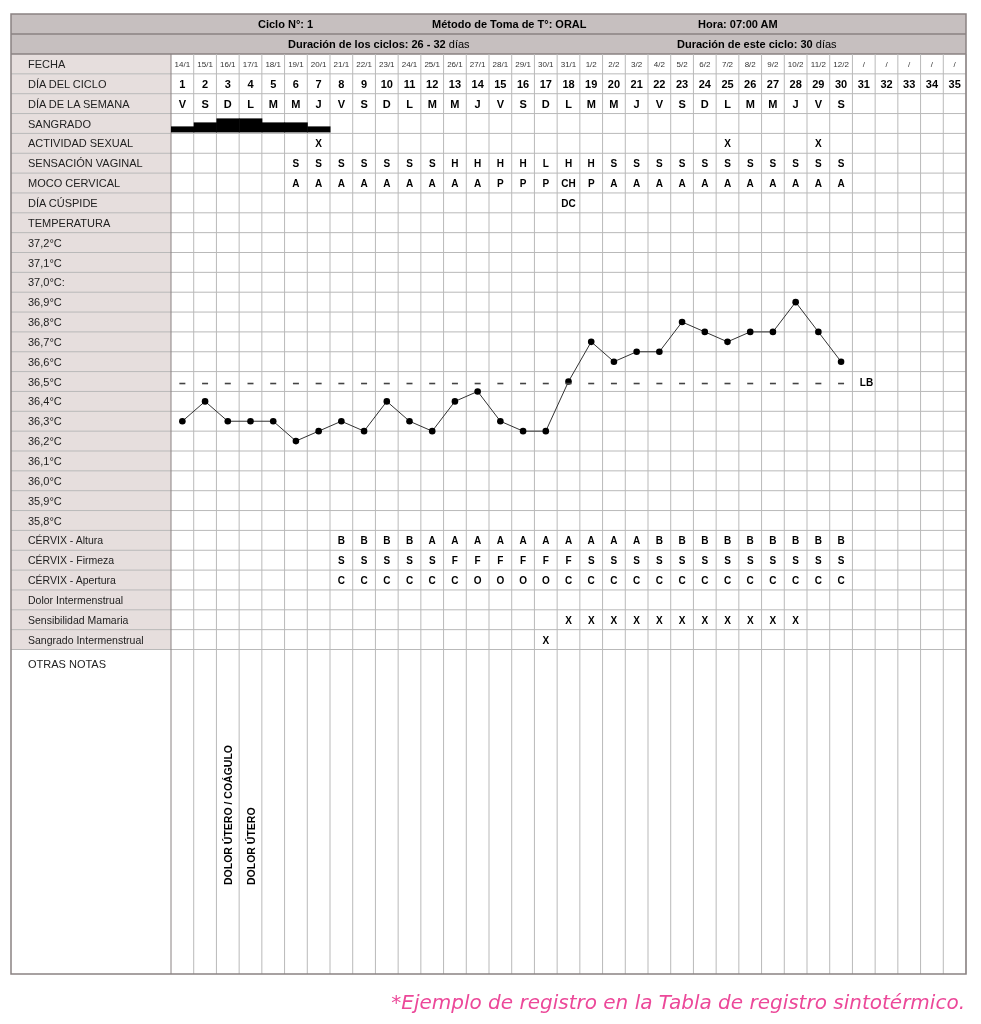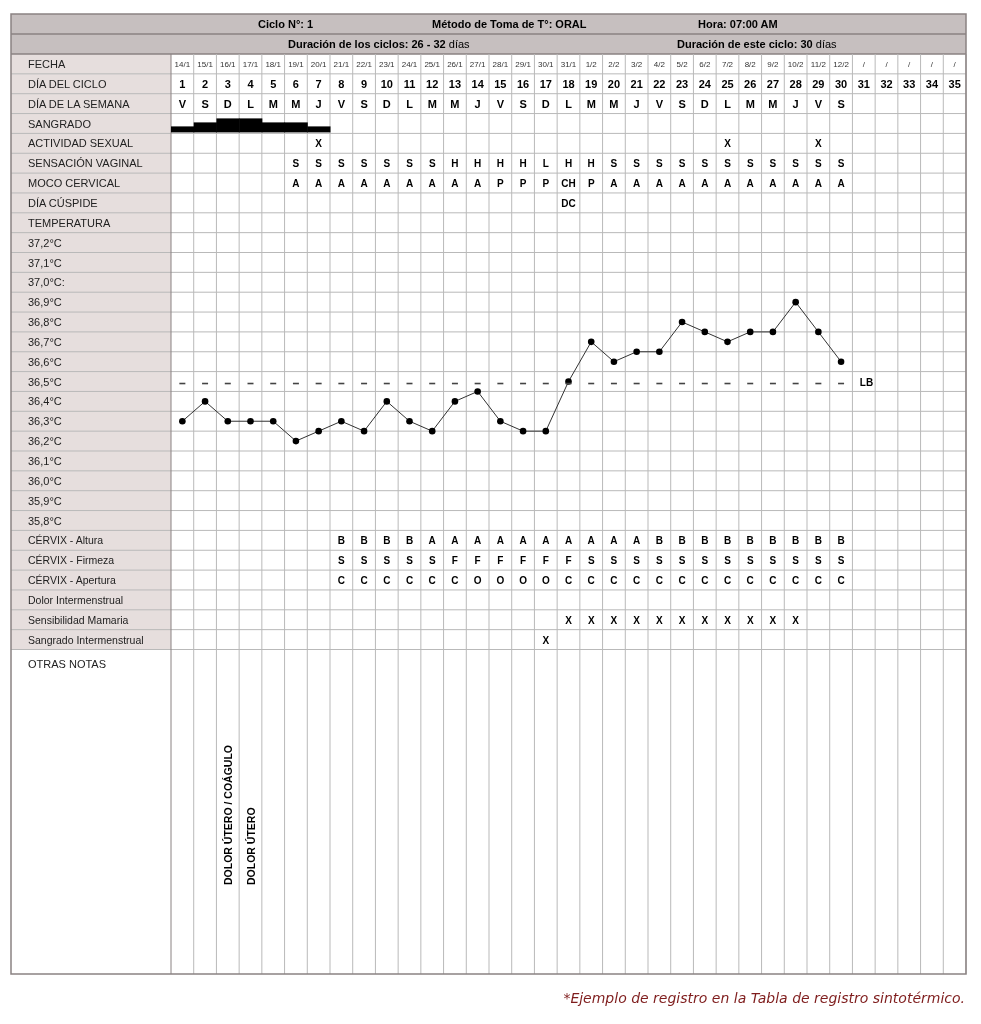--- a/index.html
+++ b/index.html
@@ -1,18 +1,18 @@
 <!DOCTYPE html>
 <html><head>
 <meta charset="utf-8">
 <style>
   html,body{margin:0;padding:0;background:#fff;}
   body{width:981px;height:1024px;position:relative;font-family:"Liberation Sans","DejaVu Sans",sans-serif;color:#111;overflow:hidden;}
   #chart{position:absolute;left:0;top:0;}
-  .footnote{position:absolute;right:16px;top:990px;font-style:italic;font-size:14px;color:#7f1d1d;font-family:"DejaVu Sans",sans-serif;}
+  .footnote{position:absolute;right:16px;top:990px;font-style:italic;font-size:20px;color:#ec4899;font-family:"DejaVu Sans",sans-serif;}
 </style>
 </head>
 <body>
 
 <svg id="chart" width="981" height="1024" xmlns="http://www.w3.org/2000/svg">
     <rect x="11" y="14" width="955" height="40" fill="#c6bfbf"></rect>
     <rect x="11" y="54" width="160" height="595.5" fill="#e6dedd"></rect>
     <rect x="11" y="649.5" width="160" height="324.5" fill="#fff"></rect>
     <text x="258" y="28" style="font-family:&quot;Liberation Sans&quot;,sans-serif;font-weight:bold;font-size:11px;">Ciclo N°: 1</text>
     <text x="432" y="28" style="font-family:&quot;Liberation Sans&quot;,sans-serif;font-weight:bold;font-size:11px;">Método de Toma de T°: ORAL</text>

